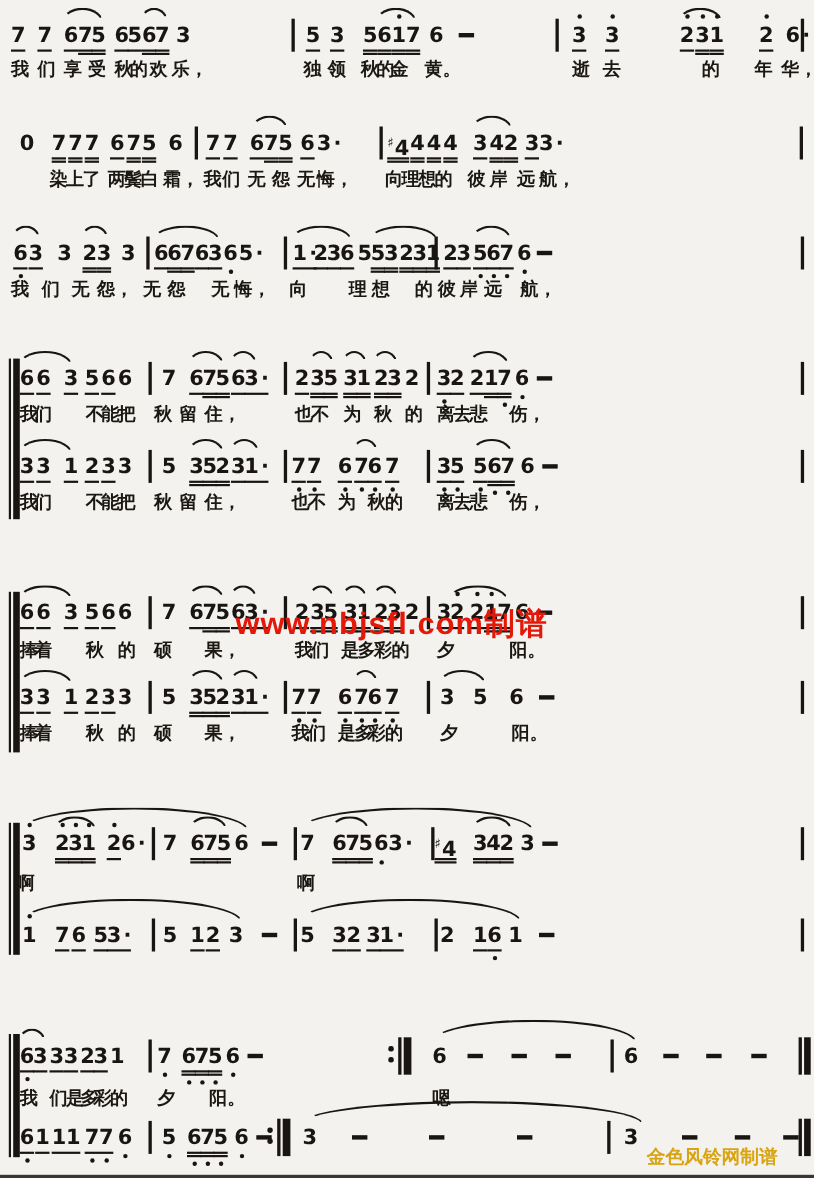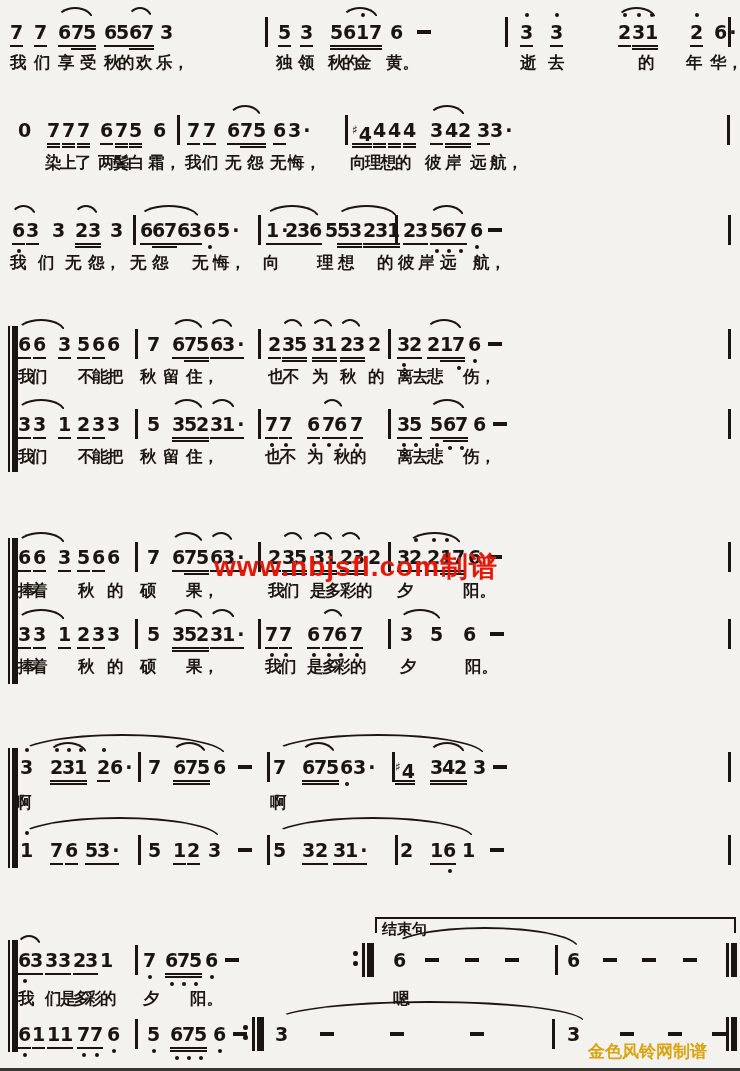--- a/index.html
+++ b/index.html
@@ -30,23 +30,20 @@
              border-left:2.5px solid #181512;border-right:2.5px solid #181512;z-index:5;}
   #endingbox span{position:absolute;left:5px;top:1px;font-size:15px;font-weight:bold;
                   font-family:"Liberation Serif",serif;color:#181512;}
   #bottomedge{position:absolute;left:0;bottom:0;width:740px;height:3px;background:#3a3632;}
 </style>
 </head>
 <body>
 
 <div id="page">
   <div id="watermark" style="left: 214px; top: 548px; color: rgb(227, 24, 8); font-size: 28px;">www.nbjsfl.com制谱</div>
-  <div id="endingbox" style="left: 375px; top: 917px; width: 357px;">
-    <span>结束句</span>
-  </div>
   <div id="credit" style="left: 588px; top: 1040px; color: rgb(217, 164, 19); font-size: 17px;">金色风铃网制谱</div>
   <div id="bottomedge"></div>
 <div style="position: absolute; left: 8px; top: 326px; width: 2px; height: 146px; background: rgb(24, 21, 18);"></div>
     <div style="position: absolute; left: 12px; top: 326px; width: 5.5px; height: 146px; background: rgb(24, 21, 18);"></div>
     <div style="position: absolute; left: 8px; top: 538px; width: 2px; height: 146px; background: rgb(24, 21, 18);"></div>
     <div style="position: absolute; left: 12px; top: 538px; width: 5.5px; height: 146px; background: rgb(24, 21, 18);"></div>
     <div style="position: absolute; left: 8px; top: 748px; width: 2px; height: 120px; background: rgb(24, 21, 18);"></div>
     <div style="position: absolute; left: 12px; top: 748px; width: 5.5px; height: 120px; background: rgb(24, 21, 18);"></div>
     <div style="position: absolute; left: 8px; top: 940px; width: 2px; height: 112px; background: rgb(24, 21, 18);"></div>
     <div style="position: absolute; left: 12px; top: 940px; width: 5.5px; height: 112px; background: rgb(24, 21, 18);"></div>

